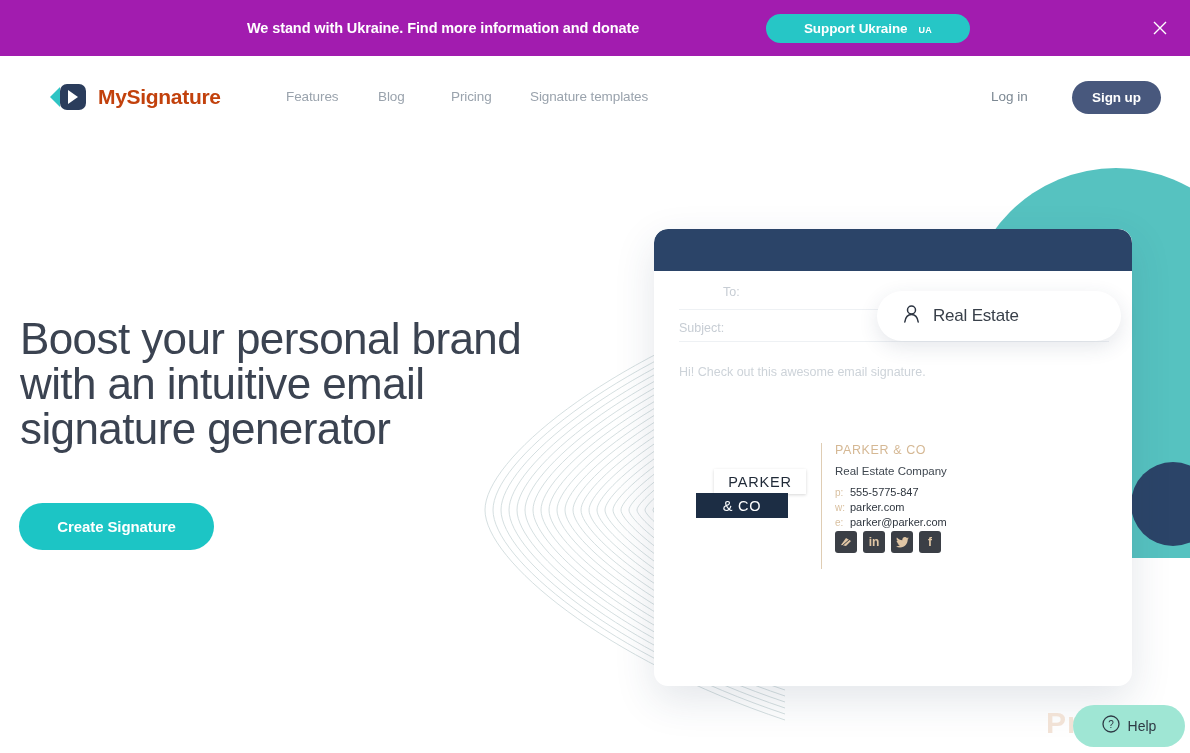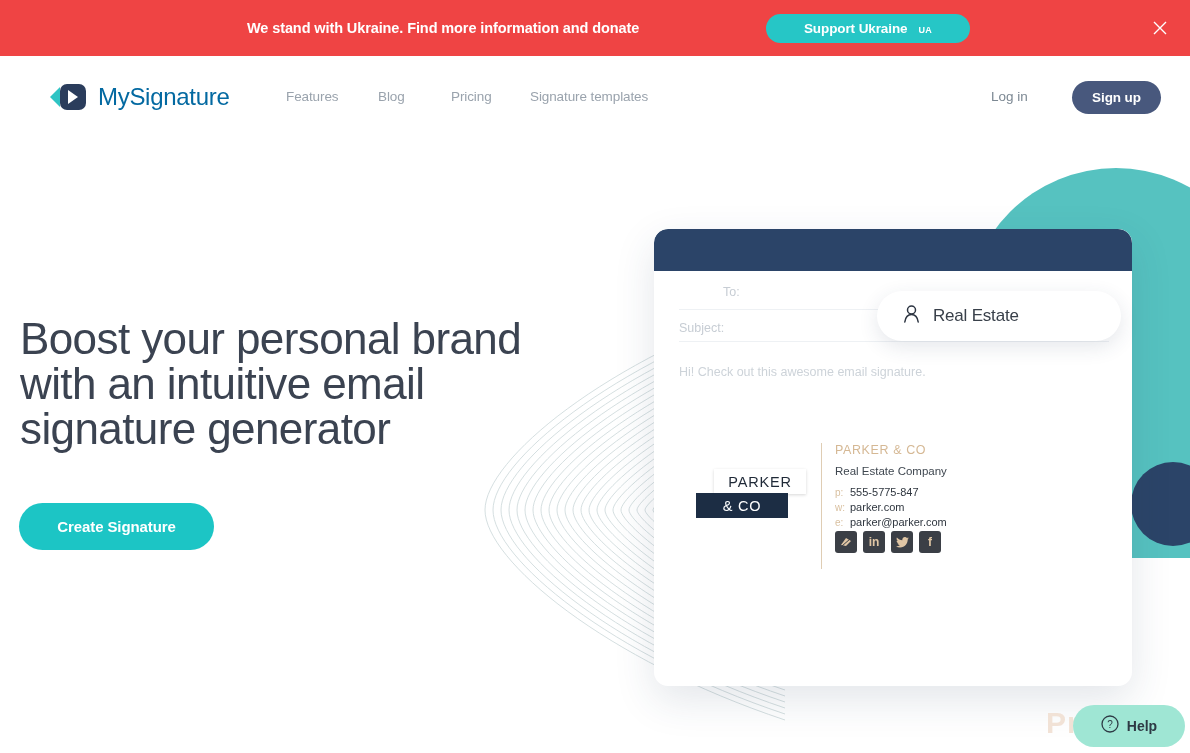--- a/index.html
+++ b/index.html
@@ -8,21 +8,21 @@
     width: 1190px; height: 753px;
     font-family: "Liberation Sans", sans-serif;
     background: #ffffff;
     overflow: hidden;
   }
   .page { position: relative; width: 1190px; height: 753px; overflow: hidden; background:#fff; }
 
   
   .banner {
     position: absolute; top: 0; left: 0; width: 1190px; height: 56px;
-    background: #ef4444;
+    background: #a21caf;
     display: flex; align-items: center; justify-content: center;
   }
   .banner-text {
     font-size: 14.5px; font-weight: bold; color: #ffffff;
     letter-spacing: -0.1px;
     position: absolute; left: 247px; top: 20px;
   }
   .banner-btn {
     position: absolute; left: 766px; top: 14px;
     width: 204px; height: 29px; border-radius: 15px;
@@ -57,21 +57,21 @@
     position: absolute; left: 10px; top: 2px;
     width: 26px; height: 26px; border-radius: 7px; background: #2b3d5c;
   }
   .logo-sq::after {
     content: ""; position: absolute; left: 8px; top: 6px;
     width: 0; height: 0;
     border-top: 7px solid transparent;
     border-bottom: 7px solid transparent;
     border-left: 10px solid #ffffff;
   }
-  .logo-text { font-size: 24px; font-weight: normal; color: #0369a1; letter-spacing: -0.3px; }
+  .logo-text { font-size: 21px; font-weight: bold; color: #c2410c; letter-spacing: -0.3px; }
 
   .nav { position: absolute; left: 286px; top: 89px; display: flex; gap: 0; justify-content: space-between; }
   .nav a {
     font-size: 13.5px; color: #9aa3ad; text-decoration: none; cursor: pointer;
     letter-spacing: -0.1px; white-space: nowrap;
   }
   .nav a:nth-child(1) { width: 92px; }
   .nav a:nth-child(2) { width: 73px; }
   .nav a:nth-child(3) { width: 79px; }
 
@@ -184,21 +184,21 @@
     font-size: 30px; color: #f0ded0; font-weight: bold; letter-spacing: 1px;
     z-index: 6; white-space: nowrap; opacity: 0.85;
   }
   .help {
     position: absolute; left: 1073px; top: 705px;
     width: 112px; height: 42px; border-radius: 21px;
     background: #9fe6d4; cursor: pointer;
     display: flex; align-items: center; justify-content: center; gap: 8px;
     z-index: 7;
   }
-  .help-label { font-size: 14px; font-weight: bold; color: #2e3a45; }
+  .help-label { font-size: 14px; font-weight: normal; color: #2e3a45; }
 </style>
 </head>
 <body>
 
 <div class="page">
 
   <div class="banner">
     <span class="banner-text">We stand with Ukraine. Find more information and donate</span>
     <button class="banner-btn">
       <span class="lbl">Support Ukraine</span>

